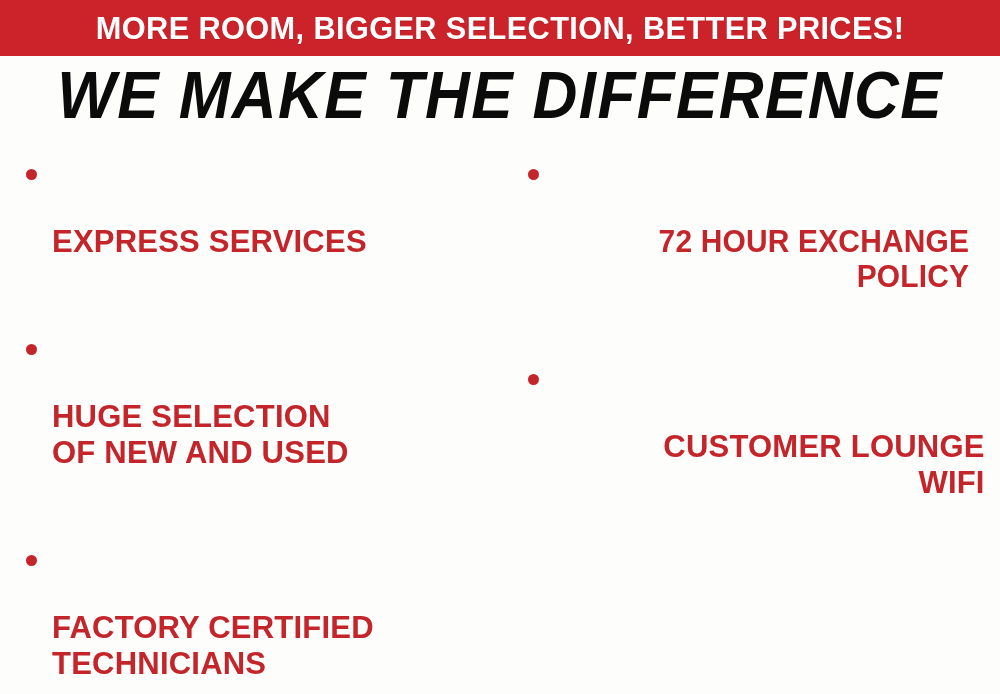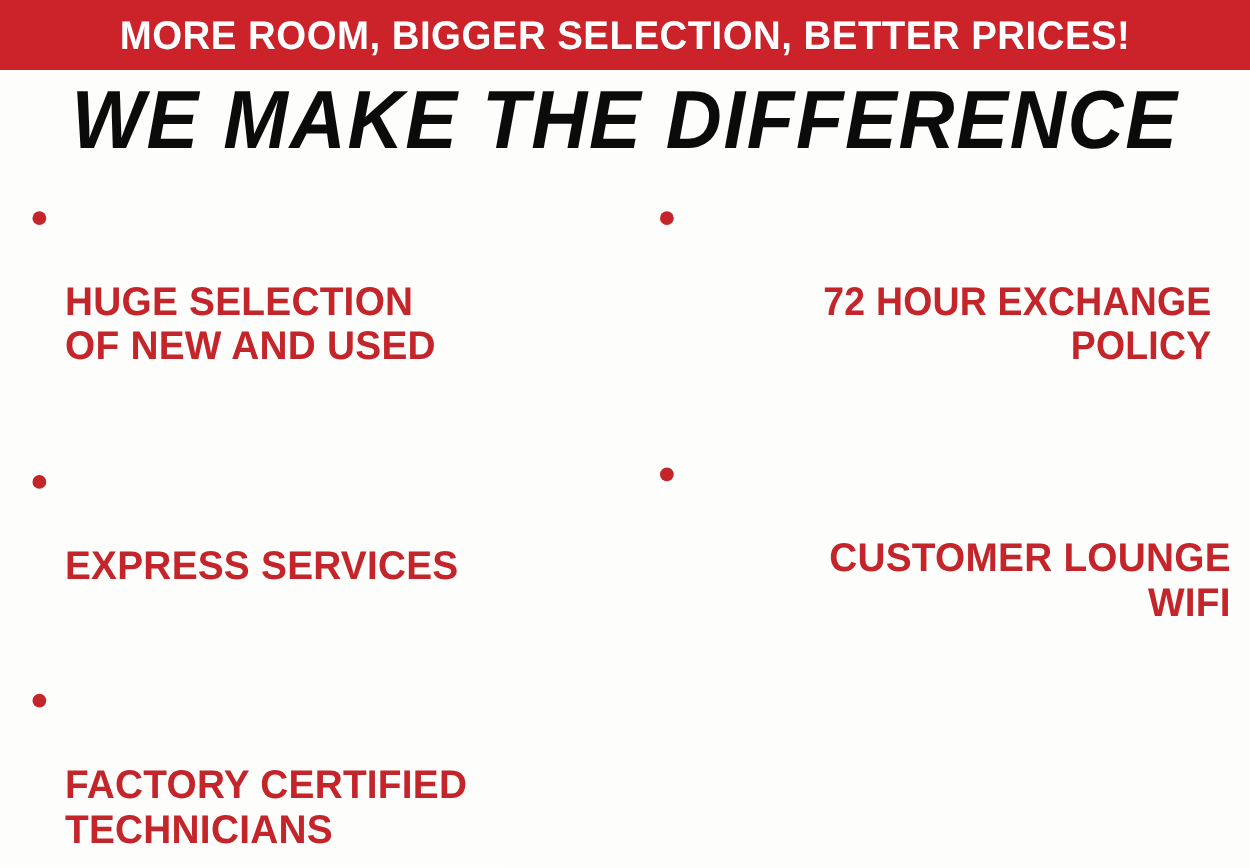--- a/index.html
+++ b/index.html
@@ -151,26 +151,26 @@
   <div class="title-wrap">
     <span class="title-text">WE MAKE THE DIFFERENCE</span>
   </div>
 
   <div class="columns">
 
     <div class="column left">
       <ul class="bullet-list">
         <li class="bullet-item">
           <span class="dot"></span>
-          <span class="bullet-label">HUGE SELECTION
-OF NEW AND USED</span>
+          <span class="bullet-label">EXPRESS SERVICES</span>
         </li>
         <li class="bullet-item">
           <span class="dot"></span>
-          <span class="bullet-label">EXPRESS SERVICES</span>
+          <span class="bullet-label">HUGE SELECTION
+OF NEW AND USED</span>
         </li>
         <li class="bullet-item">
           <span class="dot"></span>
           <span class="bullet-label">FACTORY CERTIFIED
 TECHNICIANS</span>
         </li>
 
       </ul>
     </div>
 

